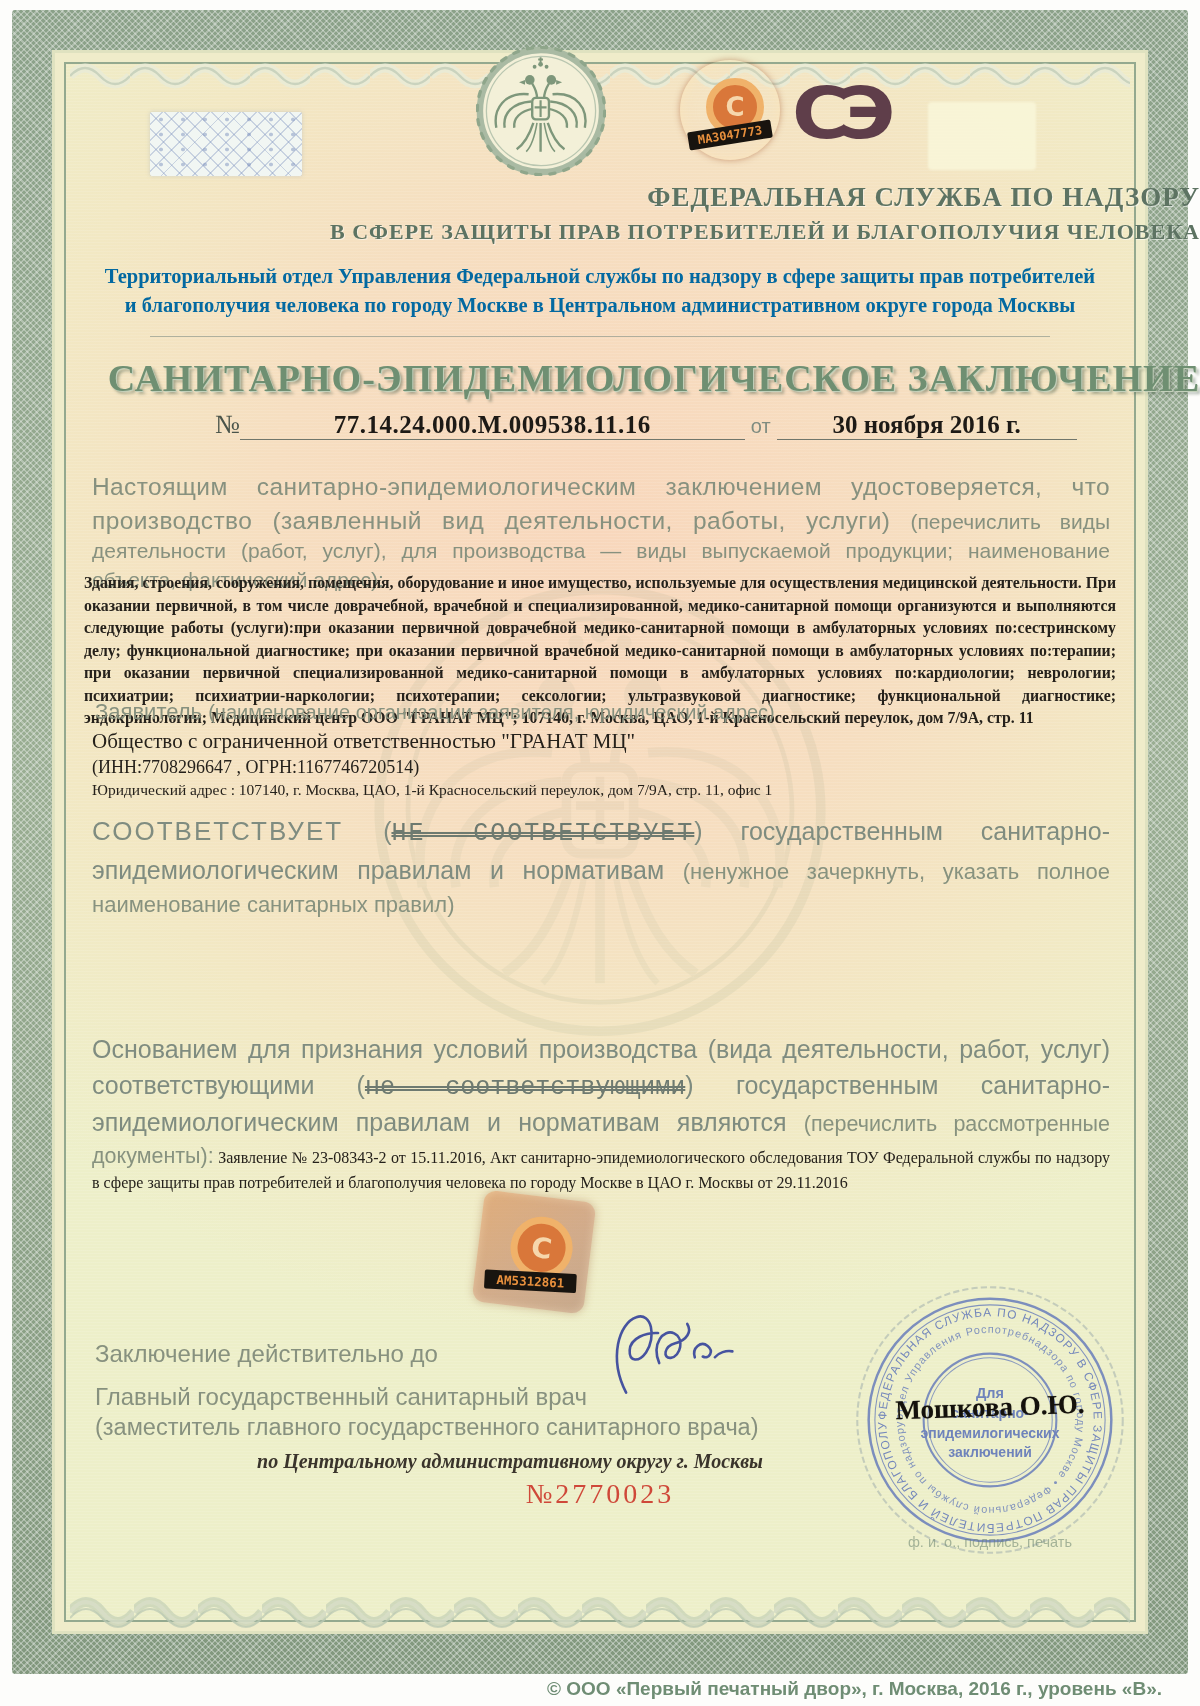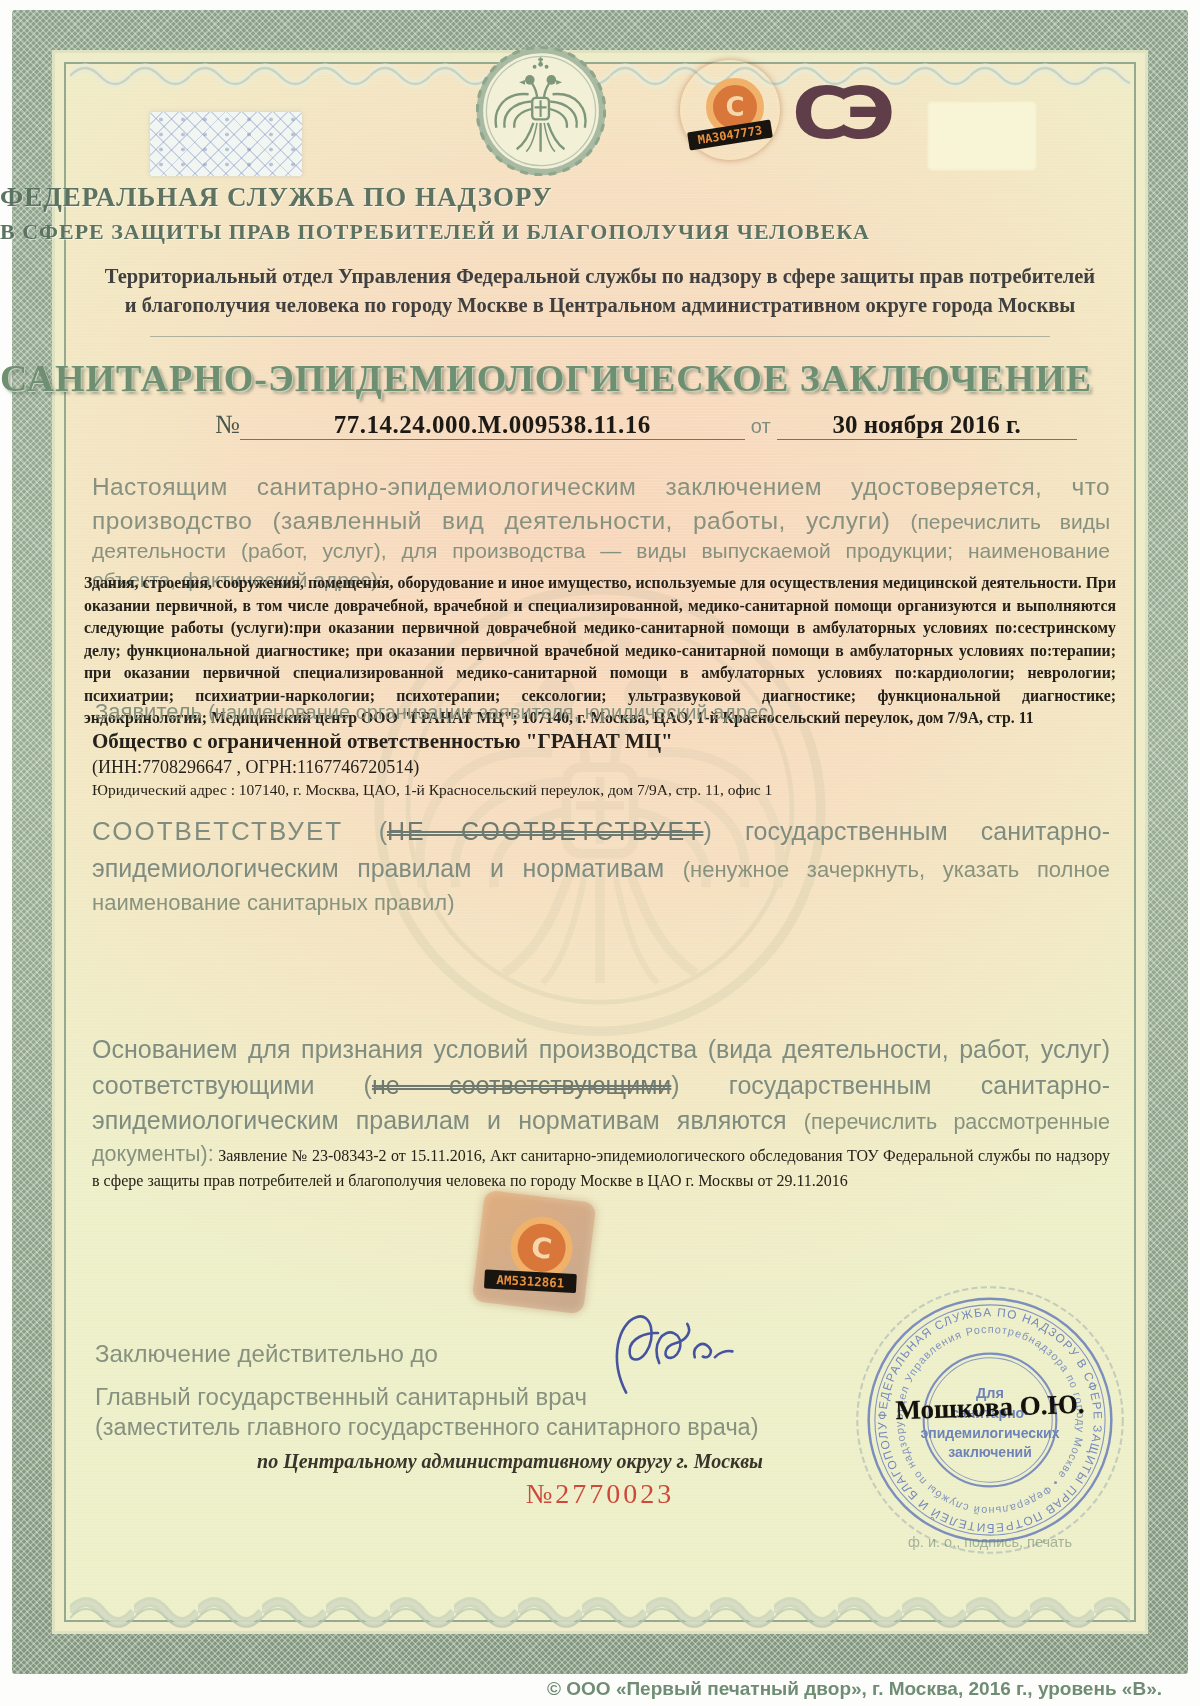--- a/index.html
+++ b/index.html
@@ -18,28 +18,28 @@
   .doc-bg{position:absolute;top:62px;left:64px;right:64px;bottom:84px;
     border:2px solid #94a98f;
     background:
       repeating-linear-gradient(0deg, rgba(255,255,255,.10) 0 1px, rgba(255,255,255,0) 1px 3px),
       radial-gradient(ellipse 78% 52% at 50% 30%, #f8d7bc 0%, #f6dec0 40%, #f2e8c3 70%, #edefc9 100%);}
   .wave-strip{position:absolute;left:70px;}
   
   .abs{position:absolute;}
   .green-sans{font-family:"Liberation Sans",sans-serif;color:#87917f;}
   .serif-dark{font-family:"Liberation Serif",serif;color:#25211b;}
-  .centered{text-align:left;width:100%;left:0;}
+  .centered{text-align:right;width:100%;left:0;}
   .agency{font-family:"Liberation Serif",serif;font-weight:bold;color:#5d7362;
           letter-spacing:1px;text-shadow:1px 1px 0 rgba(255,255,255,.5);}
-  .territorial{font-family:"Liberation Serif",serif;font-weight:bold;color:#404040;line-height:1.4;}
+  .territorial{font-family:"Liberation Serif",serif;font-weight:bold;color:#0369a1;line-height:1.4;}
   .doc-title{font-family:"Liberation Serif",serif;font-weight:bold;color:#6f8f72;letter-spacing:1px;
              text-shadow:1px 1px 0 #c3d0ba, 3px 3px 3px rgba(70,90,70,.45);}
   .underfield{display:inline-block;border-bottom:1.5px solid #70766b;text-align:center;}
-  .strike{text-decoration-line:line-through;text-decoration-style:double;text-decoration-thickness:2px;}
+  .strike{text-decoration-line:line-through;text-decoration-style:double;text-decoration-thickness:2px;font-family:Liberation Mono, monospace;}
   .just{text-align:justify;}
   
   .lattice{background-color:#f1f6f3;
     background-image:
       radial-gradient(circle, rgba(125,145,190,.50) 1.6px, transparent 2.2px),
       repeating-linear-gradient(45deg, rgba(125,145,190,.35) 0 1.4px, transparent 1.4px 11px),
       repeating-linear-gradient(-45deg, rgba(125,145,190,.35) 0 1.4px, transparent 1.4px 11px);
     background-size:22px 15px,auto,auto;border-radius:2px;box-shadow:0 0 4px rgba(150,160,180,.35);}
   
   .holo-round{border-radius:50%;
@@ -160,21 +160,21 @@
     <span class="green-sans" style="font-size:24.5px;letter-spacing:.4px">Настоящим санитарно-эпидемиологическим заключением удостоверяется, что производство (заявленный вид деятельности, работы, услуги) </span>
     <span class="green-sans" style="font-size:21px">(перечислить виды деятельности (работ, услуг), для производства — виды выпускаемой продукции; наименование объекта, фактический адрес):</span>
   </div>
 
   <div class="abs just serif-dark" style="left:84px;top:572px;width:1032px;font-size:15.8px;font-weight:bold;line-height:1.43">Здания, строения, сооружения, помещения, оборудование и иное имущество, используемые для осуществления медицинской деятельности. При оказании первичной, в том числе доврачебной, врачебной и специализированной, медико-санитарной помощи организуются и выполняются следующие работы (услуги):при оказании первичной доврачебной медико-санитарной помощи в амбулаторных условиях по:сестринскому делу; функциональной диагностике; при оказании первичной врачебной медико-санитарной помощи в амбулаторных условиях по:терапии; при оказании первичной специализированной медико-санитарной помощи в амбулаторных условиях по:кардиологии; неврологии; психиатрии; психиатрии-наркологии; психотерапии; сексологии; ультразвуковой диагностике; функциональной диагностике; эндокринологии; Медицинский центр ООО "ГРАНАТ МЦ"; 107140, г. Москва, ЦАО, 1-й Красносельский переулок, дом 7/9А, стр. 11</div>
 
   <div class="abs" style="left:95px;top:699px">
     <span class="green-sans" style="font-size:22px">Заявитель </span>
     <span class="green-sans" style="font-size:20px">(наименование организации-заявителя, юридический адрес)</span>
   </div>
-  <div class="abs serif-dark" style="left:92px;top:729px;font-size:21px;font-weight:bold">Общество с ограниченной ответственностью "ГРАНАТ МЦ"</div>
+  <div class="abs serif-dark" style="left:92px;top:729px;font-size:21px;font-weight:normal">Общество с ограниченной ответственностью "ГРАНАТ МЦ"</div>
   <div class="abs serif-dark" style="left:92px;top:757px;font-size:18px">(ИНН:7708296647 , ОГРН:1167746720514)</div>
   <div class="abs serif-dark" style="left:92px;top:781px;font-size:15.5px">Юридический адрес : 107140, г. Москва, ЦАО, 1-й Красносельский переулок, дом 7/9А, стр. 11, офис 1</div>
 
   <div class="abs just" style="left:92px;top:812px;width:1018px;line-height:1.48">
     <span class="green-sans" style="font-size:26px;letter-spacing:2px;color:#7f8c80">СООТВЕТСТВУЕТ </span><span class="green-sans" style="font-size:25px;color:#7f8c80">(</span><span class="green-sans strike" style="font-size:25px;letter-spacing:2px;color:#6e7a70">НЕ СООТВЕТСТВУЕТ</span><span class="green-sans" style="font-size:25px;color:#7f8c80">)</span><span class="green-sans" style="font-size:25px;color:#7f8c80"> государственным санитарно-эпидемиологическим правилам и нормативам </span><span class="green-sans" style="font-size:22px;color:#87927f">(ненужное зачеркнуть, указать полное наименование санитарных правил)</span>
   </div>
 
   <div class="abs just" style="left:92px;top:1032px;width:1018px;line-height:1.42">
     <span class="green-sans" style="font-size:25px;color:#7f8c80">Основанием для признания условий производства (вида деятельности, работ, услуг) соответствующими (</span><span class="green-sans strike" style="font-size:25px;color:#6e7a70">не соответствующими</span><span class="green-sans" style="font-size:25px;color:#7f8c80">) государственным санитарно-эпидемиологическим правилам и нормативам являются </span><span class="green-sans" style="font-size:21.5px;color:#87927f">(перечислить рассмотренные документы):</span>
     <span class="serif-dark" style="font-size:16px;line-height:1.45">Заявление № 23-08343-2 от 15.11.2016, Акт санитарно-эпидемиологического обследования ТОУ Федеральной службы по надзору в сфере защиты прав потребителей и благополучия человека по городу Москве в ЦАО г. Москвы от 29.11.2016</span>

